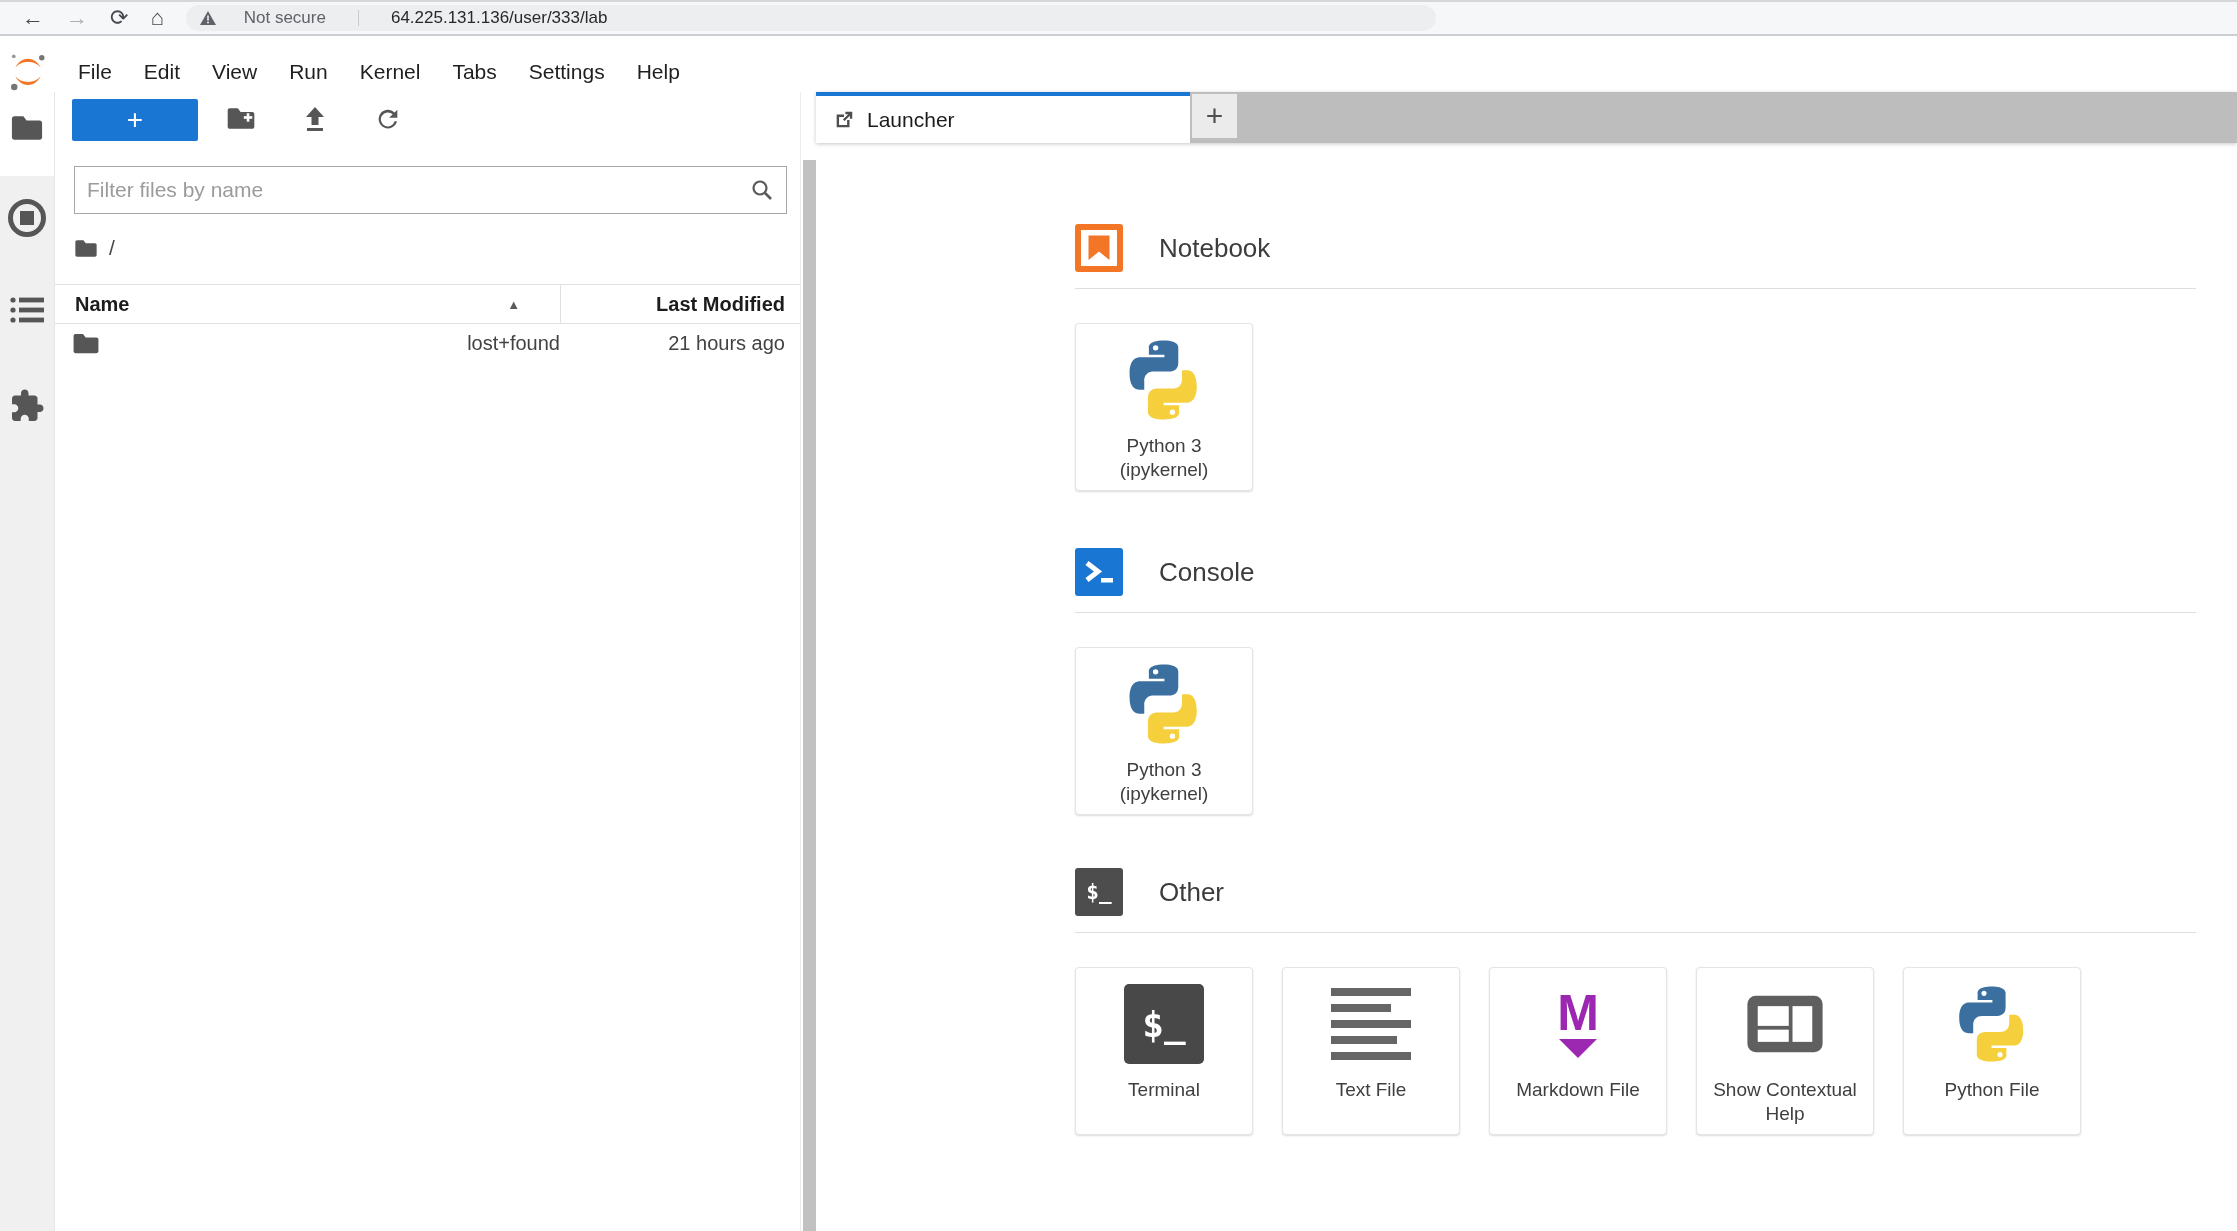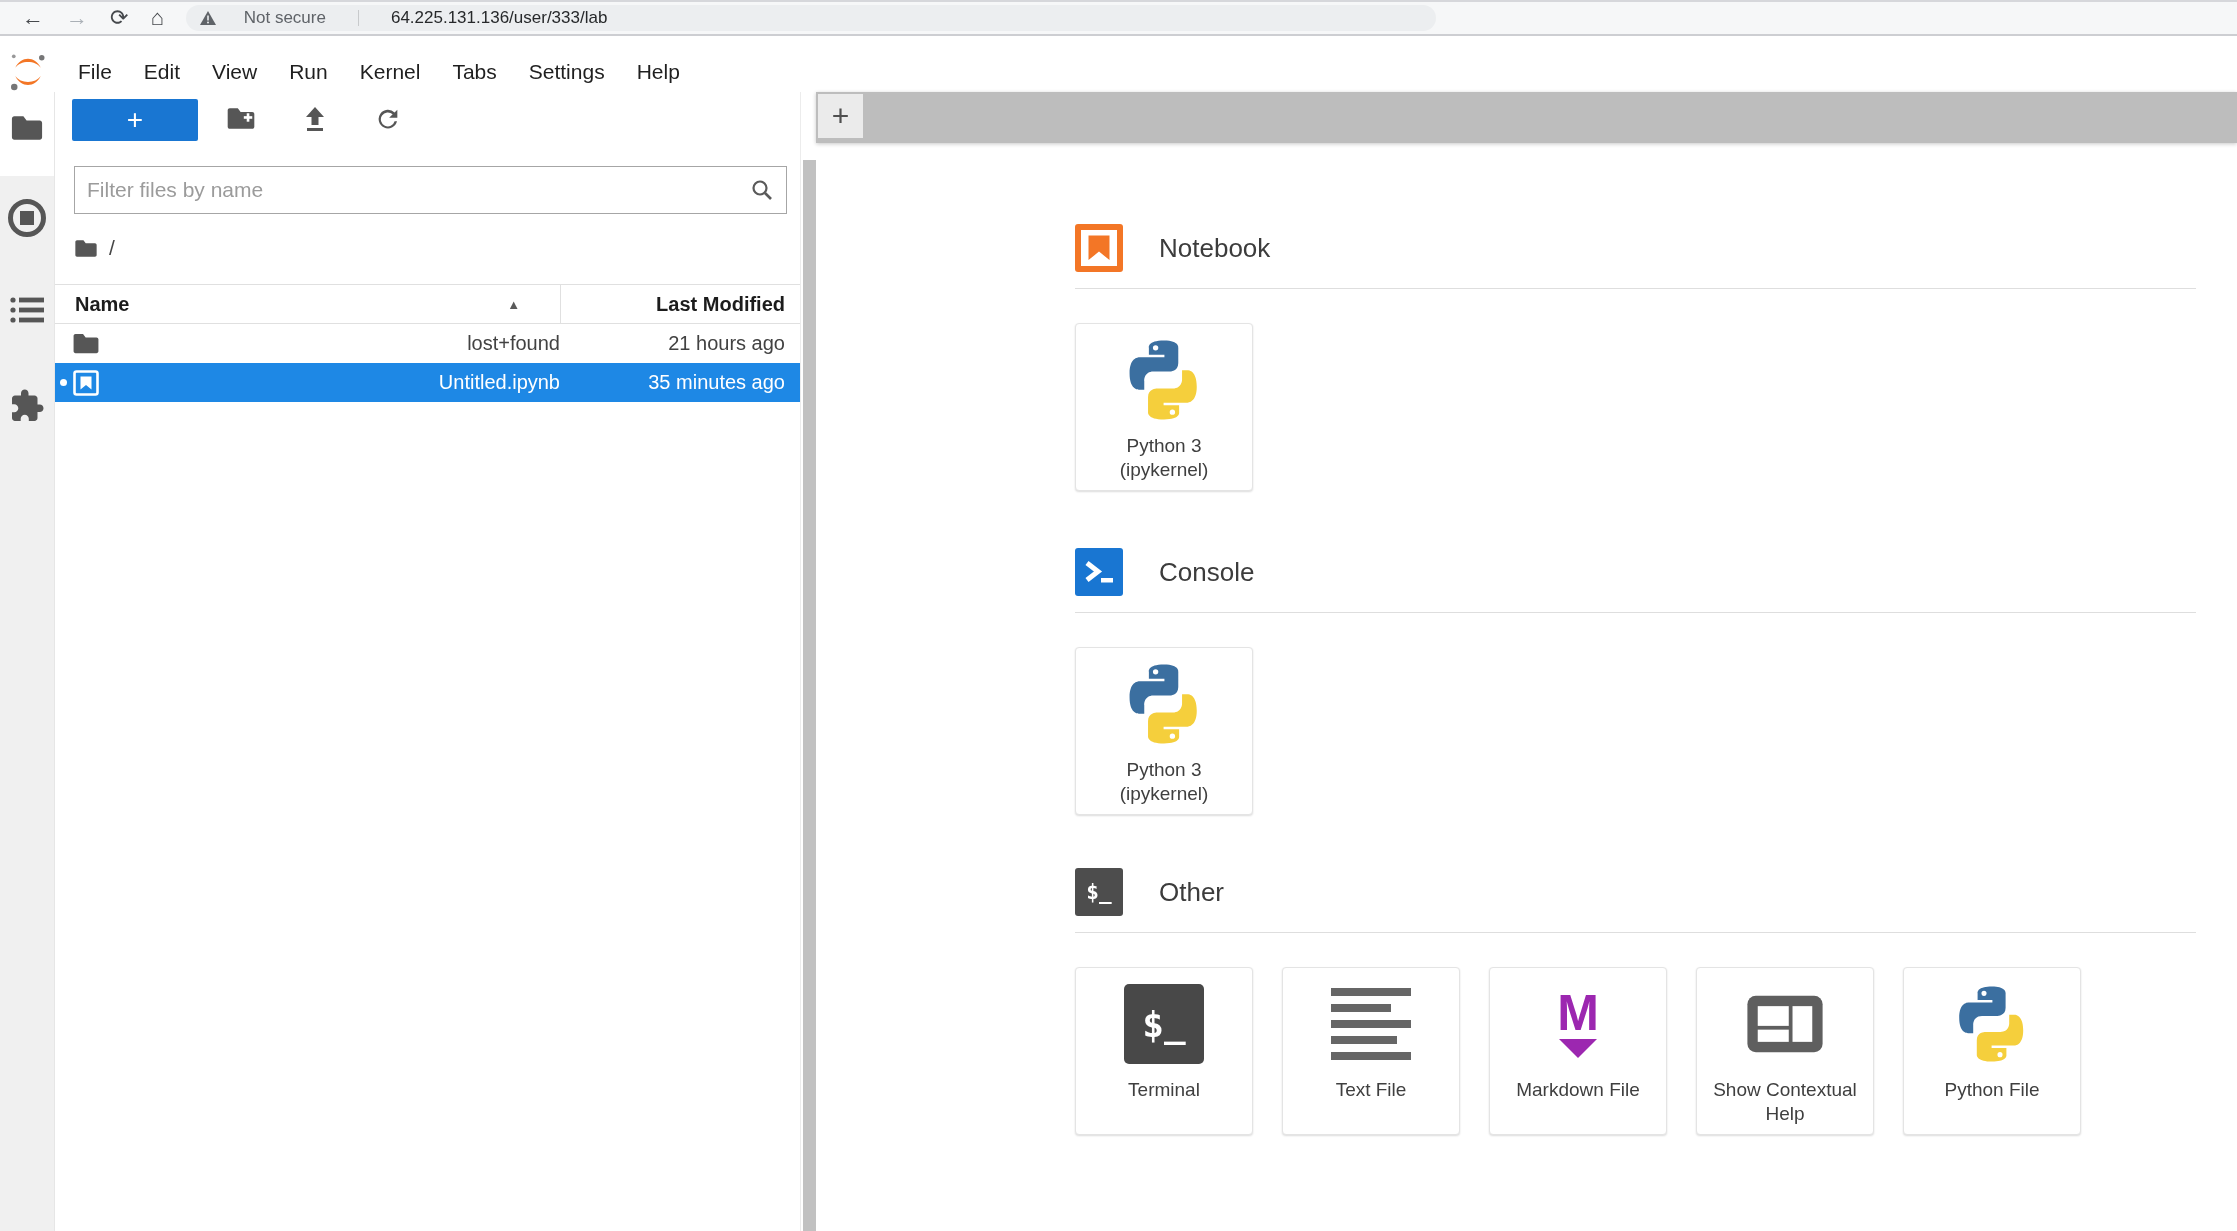--- a/index.html
+++ b/index.html
@@ -213,40 +213,36 @@
 
       <div class="file-row">
         <span class="dot-slot"></span>
         <svg class="row-ico" width="28" height="25" viewBox="0 0 32 28">
           <path d="M4 3c-1.2 0-2.2 1-2.2 2.2v17.6C1.8 24 2.8 25 4 25h24c1.2 0 2.2-1 2.2-2.2V9.2c0-1.2-1-2.2-2.2-2.2H15.6L12.6 3H4z" fill="#565656"></path>
         </svg>
         <span class="row-name">lost+found</span>
         <span class="row-mod">21 hours ago</span>
       </div>
 
-      <div class="file-row selected">
-        <span class="dot-slot">
-          <span class="dirty-dot"></span>
-        </span>
-        <svg class="row-ico" width="28" height="28" viewBox="0 0 28 28">
-          <rect x="2.5" y="2.5" width="23" height="23" rx="2" fill="none" stroke="#fff" stroke-width="2.6"></rect>
-          <path d="M8.5 7.5 h11 v13 l-5.5 -4.4 l-5.5 4.4 z" fill="#fff"></path>
-        </svg>
-        <span class="row-name">Untitled.ipynb</span>
-        <span class="row-mod">35 minutes ago</span>
-      </div>
     </div>
   </div>
 
   <div class="fb-scrollbar">
     <div class="fb-thumb"></div>
   </div>
 
   <div class="main">
     <div class="tabbar">
+      <div class="tab">
+        <svg width="22" height="22" viewBox="0 0 24 24">
+          <path d="M4 6 V20 H18 V12 H15.4 V17.4 H6.6 V8.6 H12 V6 Z" fill="#4f4f4f"></path>
+          <path d="M13.5 3 v2.6 h3.1 l-5.8 5.8 1.8 1.8 5.8-5.8 v3.1 H21 V3 Z" fill="#4f4f4f"></path>
+        </svg>
+        <span class="tab-label">Launcher</span>
+      </div>
       <button class="newtab-btn">+</button>
     </div>
 
     <div class="launcher">
 
       <div class="section">
         <div class="section-header">
           <svg class="sq-icon-48" width="48" height="48" viewBox="0 0 48 48">
             <rect x="3" y="3" width="42" height="42" fill="#fff" stroke="#f37626" stroke-width="6"></rect>
             <path d="M13.5 11.5 h21 v24.5 l-10.5 -8.4 l-10.5 8.4 z" fill="#f37626"></path>

